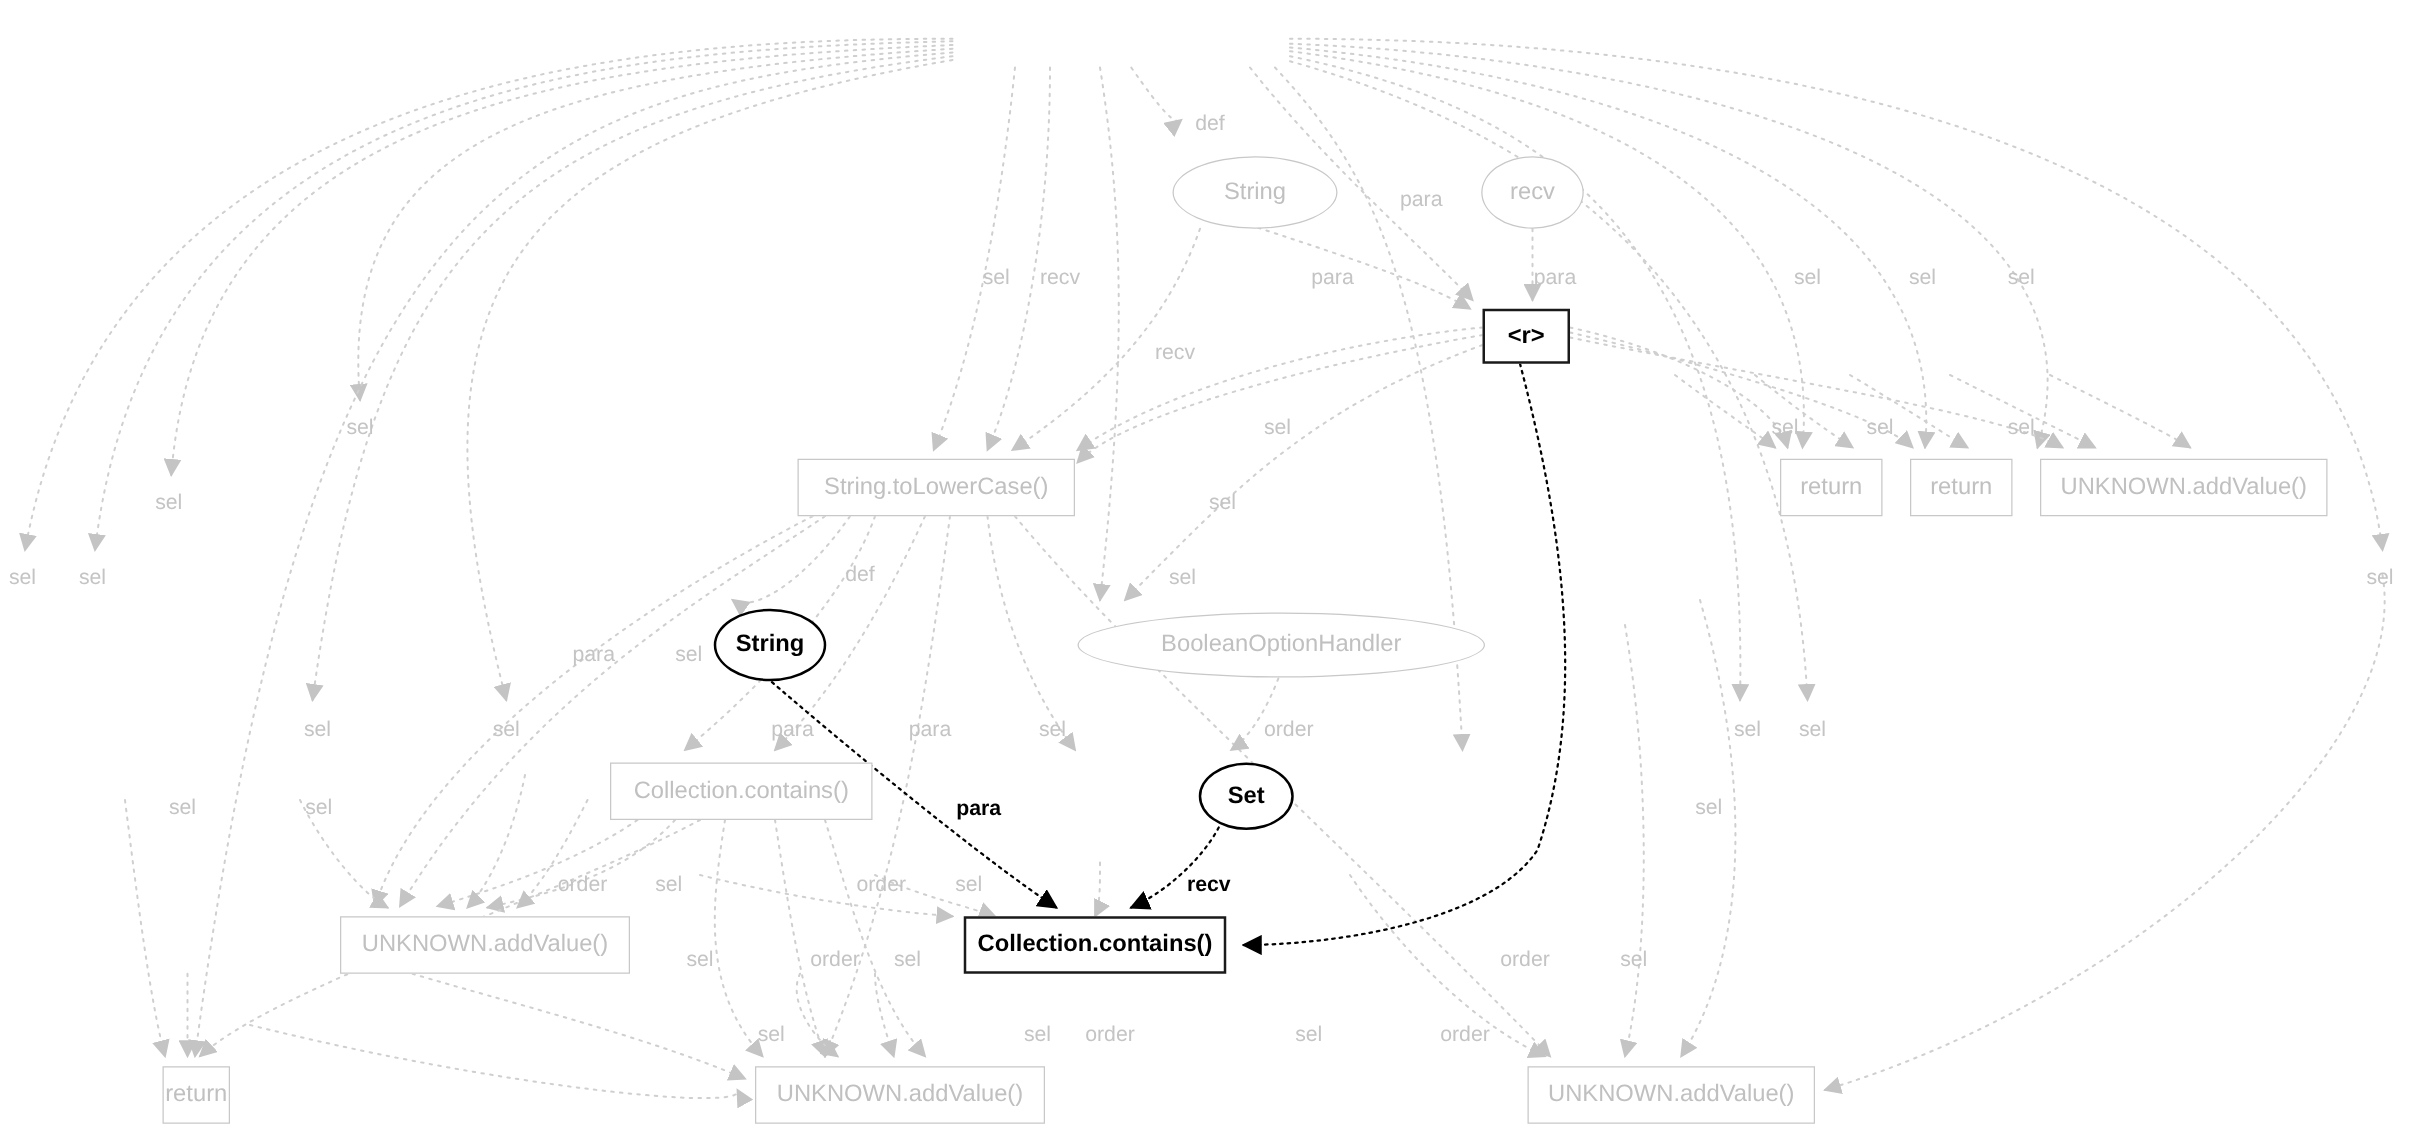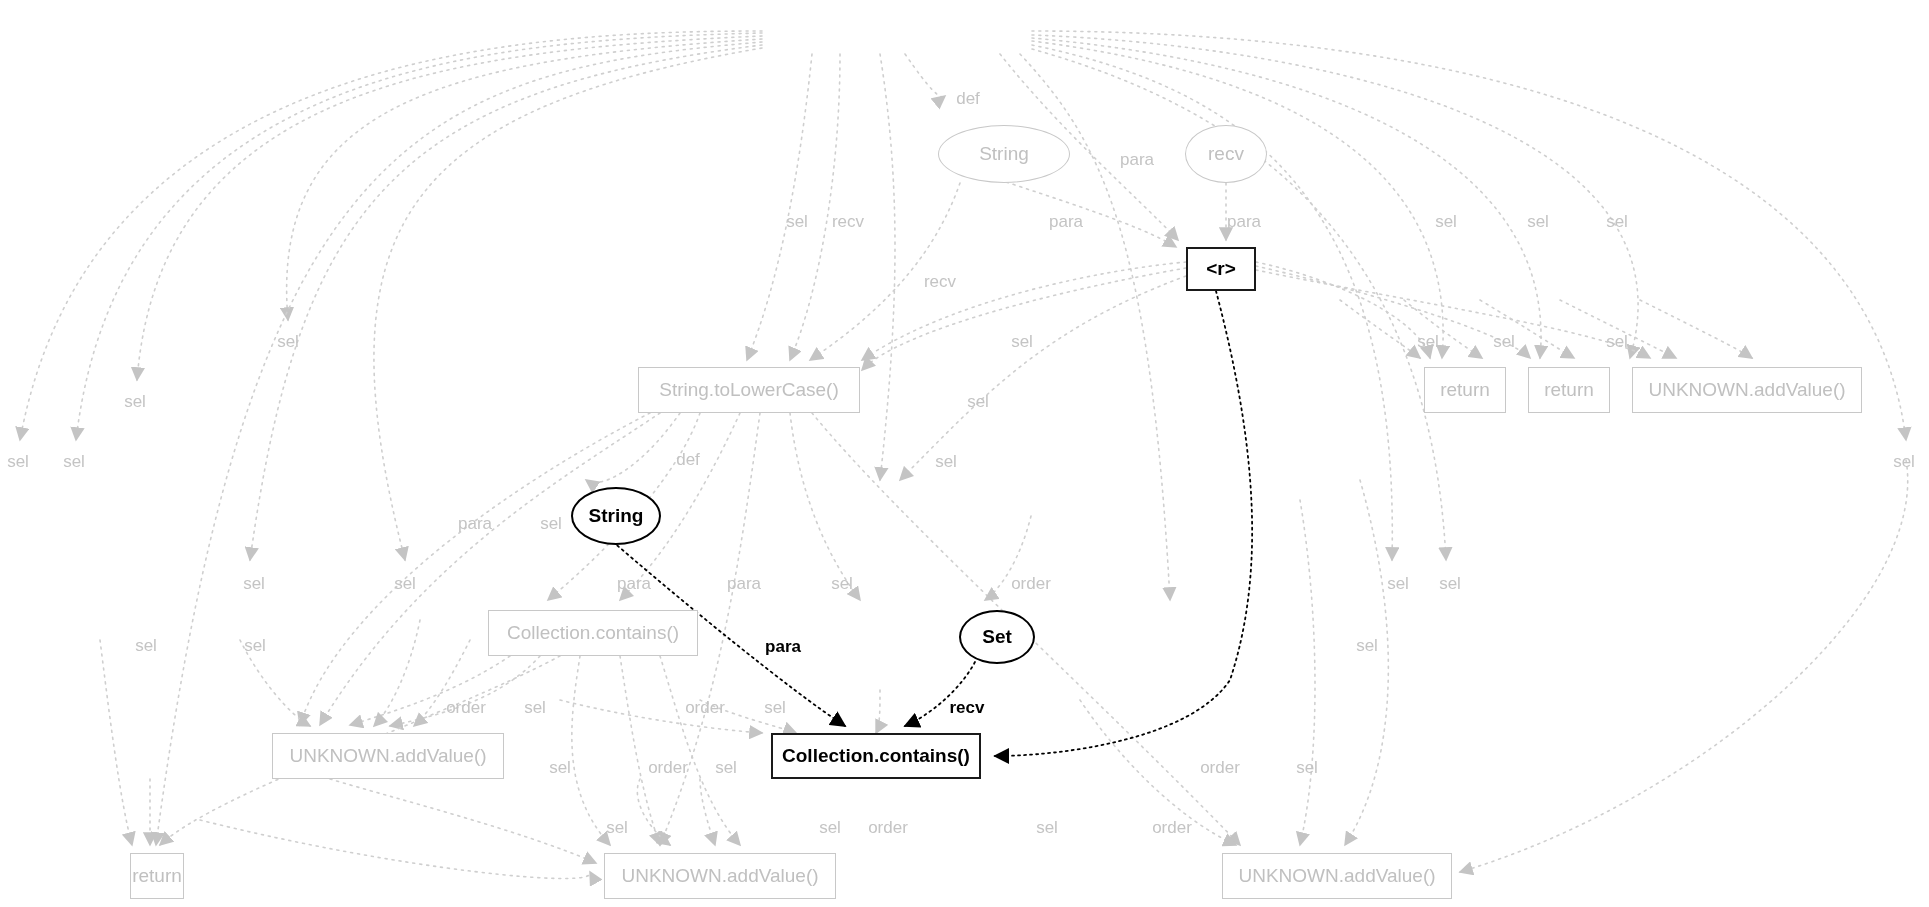--- a/index.html
+++ b/index.html
@@ -122,20 +122,21 @@
   <div class="layer" style="position:absolute;left:0;top:0;"></div>
 
   <div class="node ell" style="left:938px;top:125px;width:132px;height:58px;">String</div>
   <div class="node ell" style="left:1185px;top:125px;width:82px;height:58px;">recv</div>
   <div class="node box bold" style="left:1186px;top:247px;width:70px;height:44px;">&lt;r&gt;</div>
   <div class="node box" style="left:638px;top:367px;width:222px;height:46px;">String.toLowerCase()</div>
   <div class="node box" style="left:1424px;top:367px;width:82px;height:46px;">return</div>
   <div class="node box" style="left:1528px;top:367px;width:82px;height:46px;">return</div>
   <div class="node box" style="left:1632px;top:367px;width:230px;height:46px;">UNKNOWN.addValue()</div>
   <div class="node ell bold" style="left:571px;top:487px;width:90px;height:58px;">String</div>
+  <div class="node ell" style="left:862px;top:490px;width:326px;height:52px;">BooleanOptionHandler</div>
   <div class="node box" style="left:488px;top:610px;width:210px;height:46px;">Collection.contains()</div>
   <div class="node ell bold" style="left:959px;top:610px;width:76px;height:54px;">Set</div>
   <div class="node box" style="left:272px;top:733px;width:232px;height:46px;">UNKNOWN.addValue()</div>
   <div class="node box bold" style="left:771px;top:733px;width:210px;height:46px;">Collection.contains()</div>
   <div class="node box" style="left:130px;top:853px;width:54px;height:46px;">return</div>
   <div class="node box" style="left:604px;top:853px;width:232px;height:46px;">UNKNOWN.addValue()</div>
   <div class="node box" style="left:1222px;top:853px;width:230px;height:46px;">UNKNOWN.addValue()</div>
 
   <div class="elabel" style="left:968px;top:87px;">def</div>
   <div class="elabel" style="left:1137px;top:148px;">para</div>

